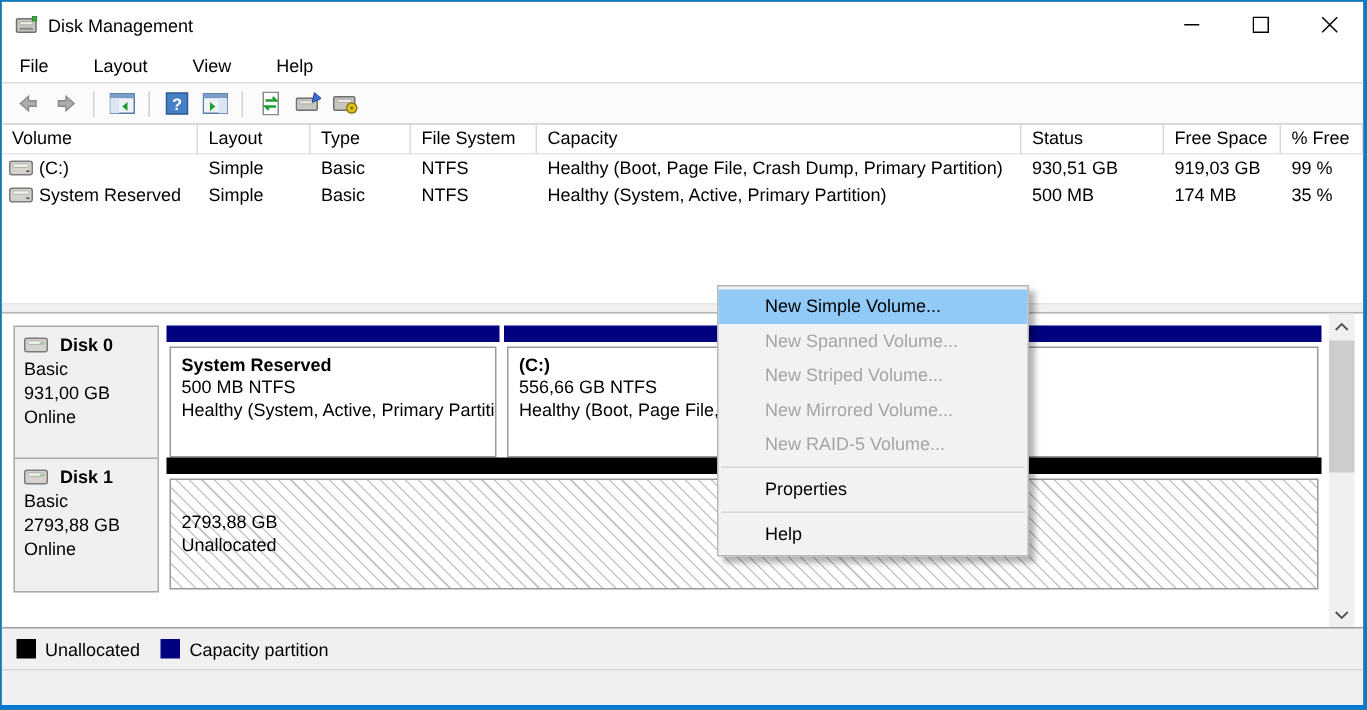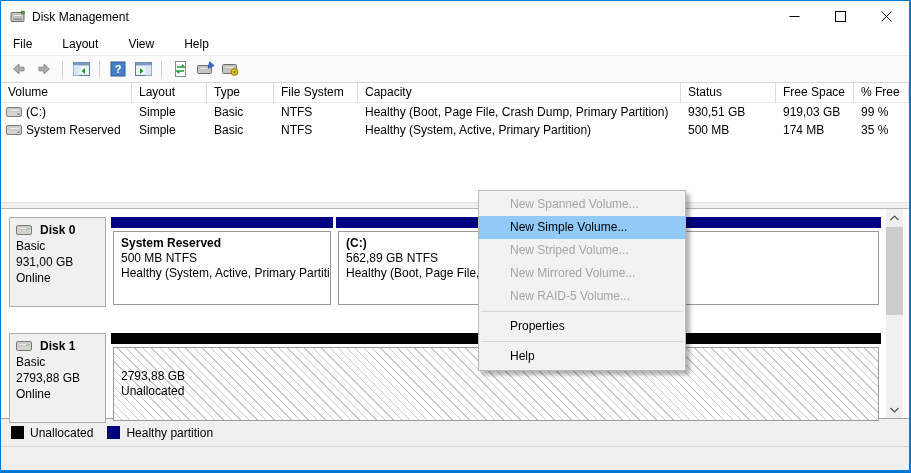--- a/index.html
+++ b/index.html
@@ -44,21 +44,21 @@
   .vt-cell { padding:0 4px 0 7px; white-space:nowrap; overflow:hidden; }
   .vol-cell { display:flex; align-items:center; gap:4px; padding-left:5px; }
 
   
   .splitter { height:7px; background:#f0f0f0; border-top:1px solid #e3e3e3; border-bottom:1px solid #b5b5b5; flex:0 0 auto; }
 
   
   .graph-pane { flex:1 1 auto; background:#fff; position:relative; }
   .disk-row { position:absolute; left:8px; width:872px; height:90px; }
   .disk-row.d0 { top:8px; }
-  .disk-row.d1 { top:124px; }
+  .disk-row.d1 { top:96px; }
   .disk-label { position:absolute; left:0; top:0; width:97px; height:90px;
                 background:#f0f0f0; border:1px solid #ababab; padding:4px 0 0 6px; line-height:16px; }
   .disk-name { display:flex; align-items:center; gap:8px; font-weight:bold; }
   .partitions { position:absolute; left:102px; top:0; right:0; bottom:0; display:flex; gap:3px; }
   .partition { position:relative; height:90px; }
   .part-sr { width:222px; flex:0 0 auto; }
   .part-c  { flex:1 1 auto; }
   .part-un { flex:1 1 auto; }
   .part-bar { height:11px; background:#000080; }
   .part-bar.black { background:#000; }
@@ -265,21 +265,21 @@
           <div class="part-body">
             <div class="part-title">System Reserved</div>
             <div>500 MB NTFS</div>
             <div>Healthy (System, Active, Primary Partition)</div>
           </div>
         </div>
         <div class="partition part-c">
           <div class="part-bar"></div>
           <div class="part-body">
             <div class="part-title">(C:)</div>
-            <div>562,89 GB NTFS</div>
+            <div>556,66 GB NTFS</div>
             <div>Healthy (Boot, Page File, Crash Dump, Primary Partition)</div>
           </div>
         </div>
       </div>
     </div>
 
     <div class="disk-row d1">
       <div class="disk-label">
         <div class="disk-name">
           <svg width="16" height="12" viewBox="0 0 16 12">
@@ -319,29 +319,29 @@
     </div>
   </div>
 
   <div class="legend">
     <div class="legend-item">
       <div class="swatch" style="background:#000000;"></div>
       <span>Unallocated</span>
     </div>
     <div class="legend-item">
       <div class="swatch" style="background:#000080;"></div>
-      <span>Healthy partition</span>
+      <span>Capacity partition</span>
     </div>
   </div>
 
   <div class="statusbar"></div>
 
   <div class="ctx-menu">
+    <div class="ctx-item highlighted">New Simple Volume...</div>
     <div class="ctx-item disabled">New Spanned Volume...</div>
-    <div class="ctx-item highlighted">New Simple Volume...</div>
     <div class="ctx-item disabled">New Striped Volume...</div>
     <div class="ctx-item disabled">New Mirrored Volume...</div>
     <div class="ctx-item disabled">New RAID-5 Volume...</div>
     <div class="ctx-sep"></div>
     <div class="ctx-item">Properties</div>
     <div class="ctx-sep"></div>
     <div class="ctx-item">Help</div>
   </div>
 
 </div>

